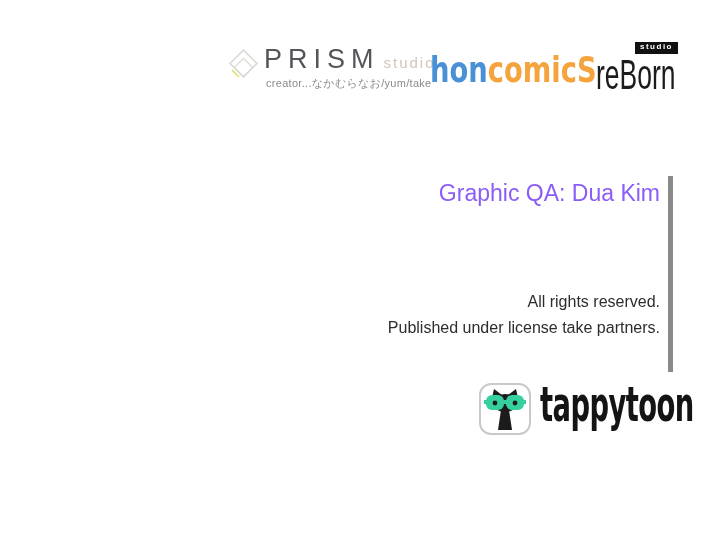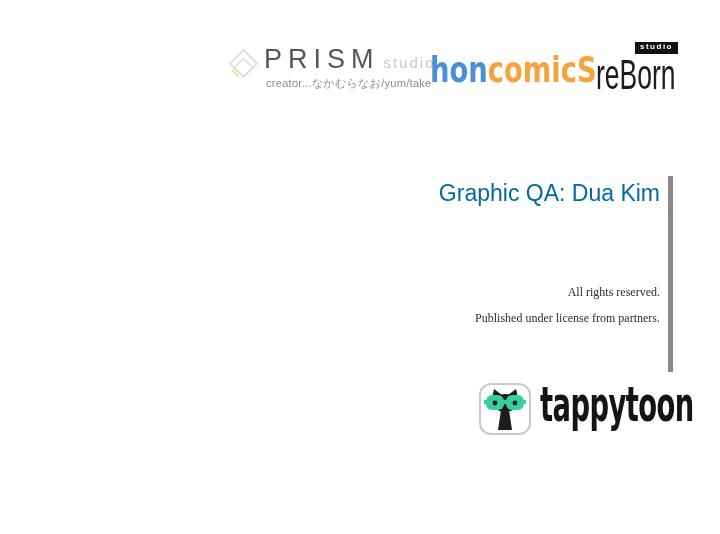--- a/index.html
+++ b/index.html
@@ -42,22 +42,22 @@
   }
 
   
   .credit-roles {
     position: absolute; top: 170px; right: 60px;
     text-align: right; font-size: 23px;
   }
   .credit-roles .credit-line { line-height: 46px; white-space: nowrap; }
 
   .credit-legal {
-    position: absolute; top: 279px; right: 60px;
-    text-align: right; font-size: 12px; font-family: Liberation Serif, serif;
+    position: absolute; top: 289px; right: 60px;
+    text-align: right; font-size: 16px;
   }
   .credit-legal .credit-line { line-height: 26px; white-space: nowrap; }
 
   .accent-bar { position: absolute; left: 668px; top: 176px; width: 5px; height: 196px; }
 
   
   .publisher { position: absolute; left: 479px; top: 383px; display: flex; align-items: flex-start; }
   .publisher-wordmark {
     margin-left: 9px; margin-top: -3px;
     font-family: "DejaVu Sans", sans-serif; font-weight: bold;
@@ -89,27 +89,27 @@
 
   <div class="honcomics-logo">
     <span style="color: rgb(74, 144, 214);">hon</span><span style="color: rgb(245, 163, 60);">comic</span><span style="color: rgb(245, 163, 60);">S</span>
   </div>
 
   <div class="reborn-logo">
     <span class="reborn-badge" style="color: rgb(255, 255, 255); background: rgb(17, 17, 17);">studio</span>
     <span class="reborn-name" style="color: rgb(28, 28, 28);">reBorn</span>
   </div>
 
-  <div class="credit-roles" style="color: #0369a1;">
+  <div class="credit-roles" style="color: #8b5cf6;">
     <div class="credit-line">Graphic QA: Dua Kim</div>
   </div>
 
   <div class="credit-legal" style="color: rgb(45, 45, 45);">
     <div class="credit-line">All rights reserved.</div>
-    <div class="credit-line">Published under license from partners.</div>
+    <div class="credit-line">Published under license take partners.</div>
   </div>
 
   <div class="accent-bar" style="background: rgb(138, 138, 138);"></div>
 
   <div class="publisher">
     <span>
       <svg width="52" height="52" viewBox="0 0 52 52">
         <rect x="1" y="1" width="50" height="50" rx="11" stroke-width="2" fill="#ffffff" stroke="#c9c9c9"></rect>
 
         <ellipse cx="26" cy="20" rx="13" ry="9" fill="#1b1b1b"></ellipse>

